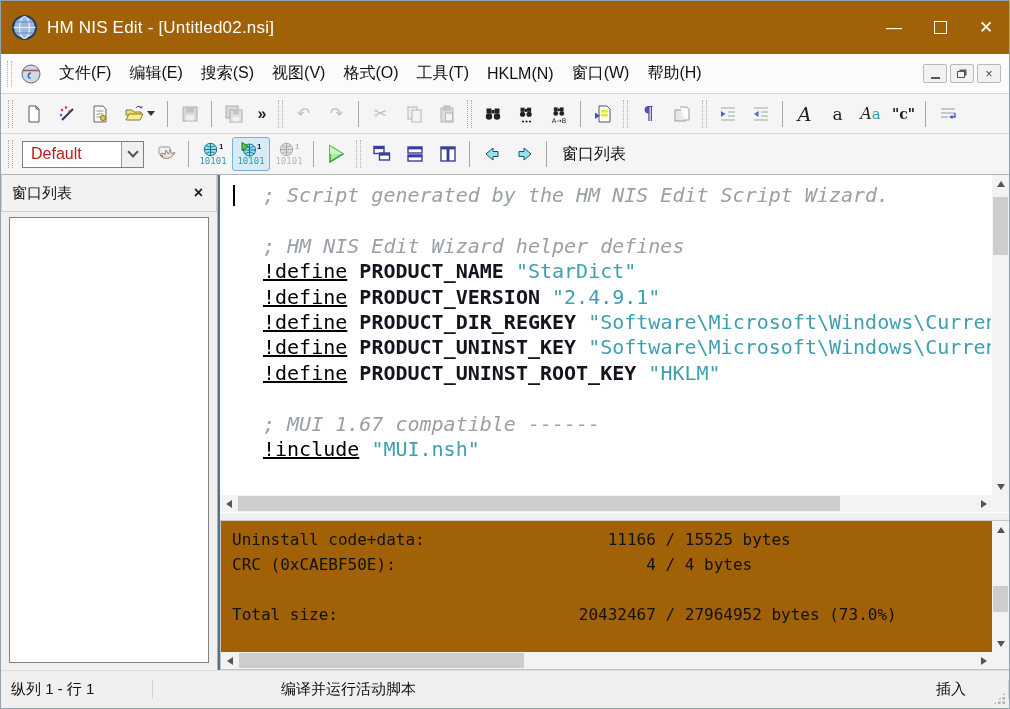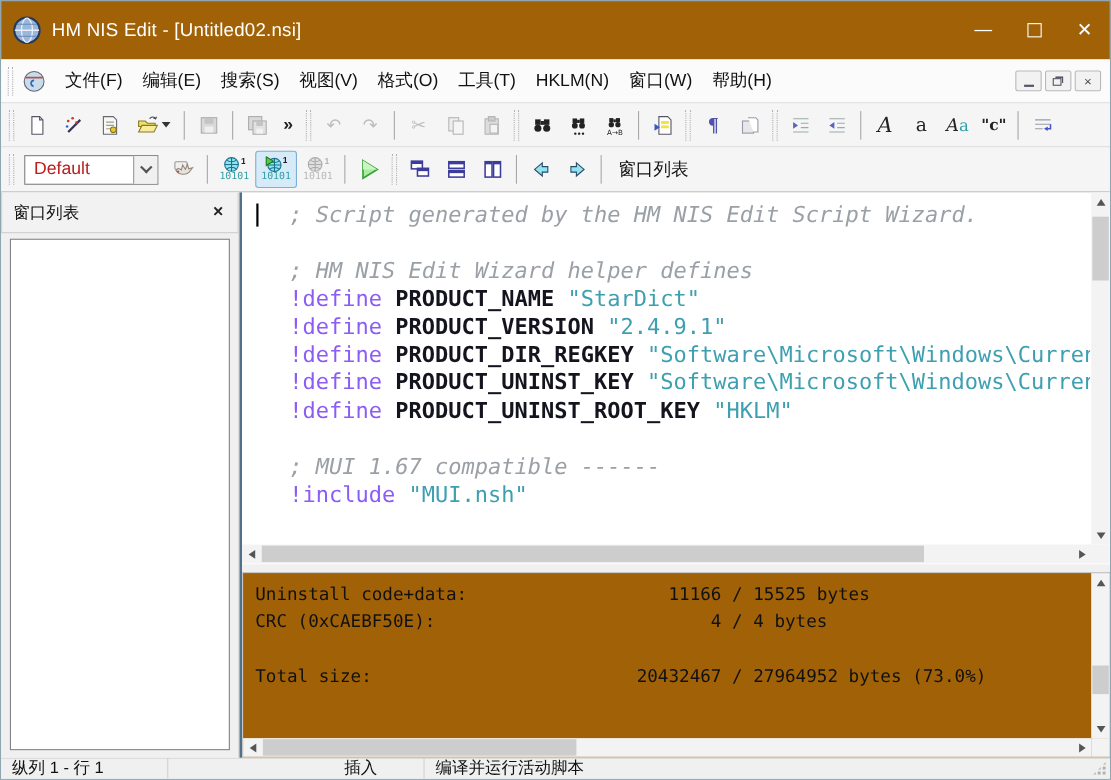--- a/index.html
+++ b/index.html
@@ -61,21 +61,21 @@
   .sidebar-close { font-size:16px; font-weight:bold; color:#222; padding:0 3px; }
   .sidebar-list { flex:1; margin:5px 8px 7px 8px; background:#fff; border:1px solid #828282; padding-top:7px; overflow:hidden; }
   .list-item { height:25px; display:flex; align-items:center; gap:6px; padding-left:6px; font-family:"DejaVu Sans Mono","Liberation Mono",monospace; font-size:16px; color:#111; margin:0 2px; }
   .list-item.selected { background:#e2e7ec; }
 
   .content { flex:1; display:flex; flex-direction:column; min-width:0; border-left:2px solid #51708a; }
   .editor-wrap { height:337px; position:relative; background:#fff; flex:0 0 auto; }
   .code-area { position:absolute; left:15px; top:8px; right:18px; bottom:18px; overflow:hidden; font-family:"DejaVu Sans Mono","Liberation Mono",monospace; font-size:20px; line-height:25.4px; white-space:pre;margin-left:28px; }
   .code-line { height:25.4px; }
   .tok-comment { color:#9aa0a6; font-style:italic; }
-  .tok-directive { color:#8b5cf6; }
+  .tok-directive { color:#000000;text-decoration:underline; }
   .tok-ident { color:#14141e; font-weight:bold; }
   .tok-string { color:#3d9fb0; }
   .tok-plain { color:#111; }
   .caret { position:absolute; left:13px; top:10px; width:2px; height:21px; background:#000; }
 
   
   .vscroll { position:absolute; top:0; right:0; bottom:17px; width:17px; background:#f3f3f3; }
   .hscroll { position:absolute; left:0; right:17px; bottom:0; height:17px; background:#f3f3f3; }
   .corner { position:absolute; right:0; bottom:0; width:17px; height:17px; background:#f3f3f3; }
   .sarr { position:absolute; width:17px; height:17px; display:flex; align-items:center; justify-content:center; }
@@ -85,21 +85,21 @@
   .tri-right { width:0; height:0; border-top:4px solid transparent; border-bottom:4px solid transparent; border-left:6px solid #555; }
   .vthumb, .hthumb { position:absolute; background:#cdcdcd; }
   .vthumb { left:1px; right:1px; }
   .hthumb { top:1px; bottom:1px; }
 
   .splitter { height:8px; background:#f0f0f0; border-top:1px solid #fdfdfd; flex:0 0 auto; }
   .output-wrap { flex:1; position:relative; background:#a16207; border:1px solid #c6c6c6; border-right:none; min-height:0; }
   .output-text { position:absolute; left:11px; top:6px; right:18px; bottom:18px; overflow:hidden; font-family:"DejaVu Sans Mono","Liberation Mono",monospace; font-size:16px; line-height:25px; color:#111; white-space:pre; }
 
   
-  .statusbar { height:19px; background:#f0f0f0; border-top:1px solid #dcdcdc; display:flex; align-items:flex-end; flex:0 0 auto; position:relative; }
+  .statusbar { height:38px; background:#f0f0f0; border-top:1px solid #dcdcdc; display:flex; align-items:center; flex:0 0 auto; position:relative; }
   .sb-panel { display:flex; align-items:center; border-right:1px solid #d2d2d2; font-size:15px; color:#111; padding:0 10px; }
   .sb-pos { width:152px; }
   .sb-empty { width:118px; }
   .sb-mode { width:115px; justify-content:center; }
   .sb-hint { flex:1; border-right:none; }
   .resize-grip { position:absolute; right:3px; bottom:3px; width:13px; height:13px; background-image:radial-gradient(#b2b2b2 1.4px, transparent 1.5px); background-size:4.5px 4.5px; background-position:bottom right; clip-path:polygon(100% 0, 100% 100%, 0 100%); }
 </style>
 </head>
 <body>
 
@@ -472,18 +472,18 @@
             </span>
         </div>
         <div class="corner"></div>
       </div>
     </div>
   </div>
 
   <div class="statusbar">
     <div class="sb-panel sb-pos">纵列 1 - 行 1</div>
     <div class="sb-panel sb-empty"></div>
+    <div class="sb-panel sb-hint">编译并运行活动脚本</div>
     <div class="sb-panel sb-mode">插入</div>
-    <div class="sb-panel sb-hint">编译并运行活动脚本</div>
     <span class="resize-grip"></span>
   </div>
 
 </div>
 
 </body></html>

